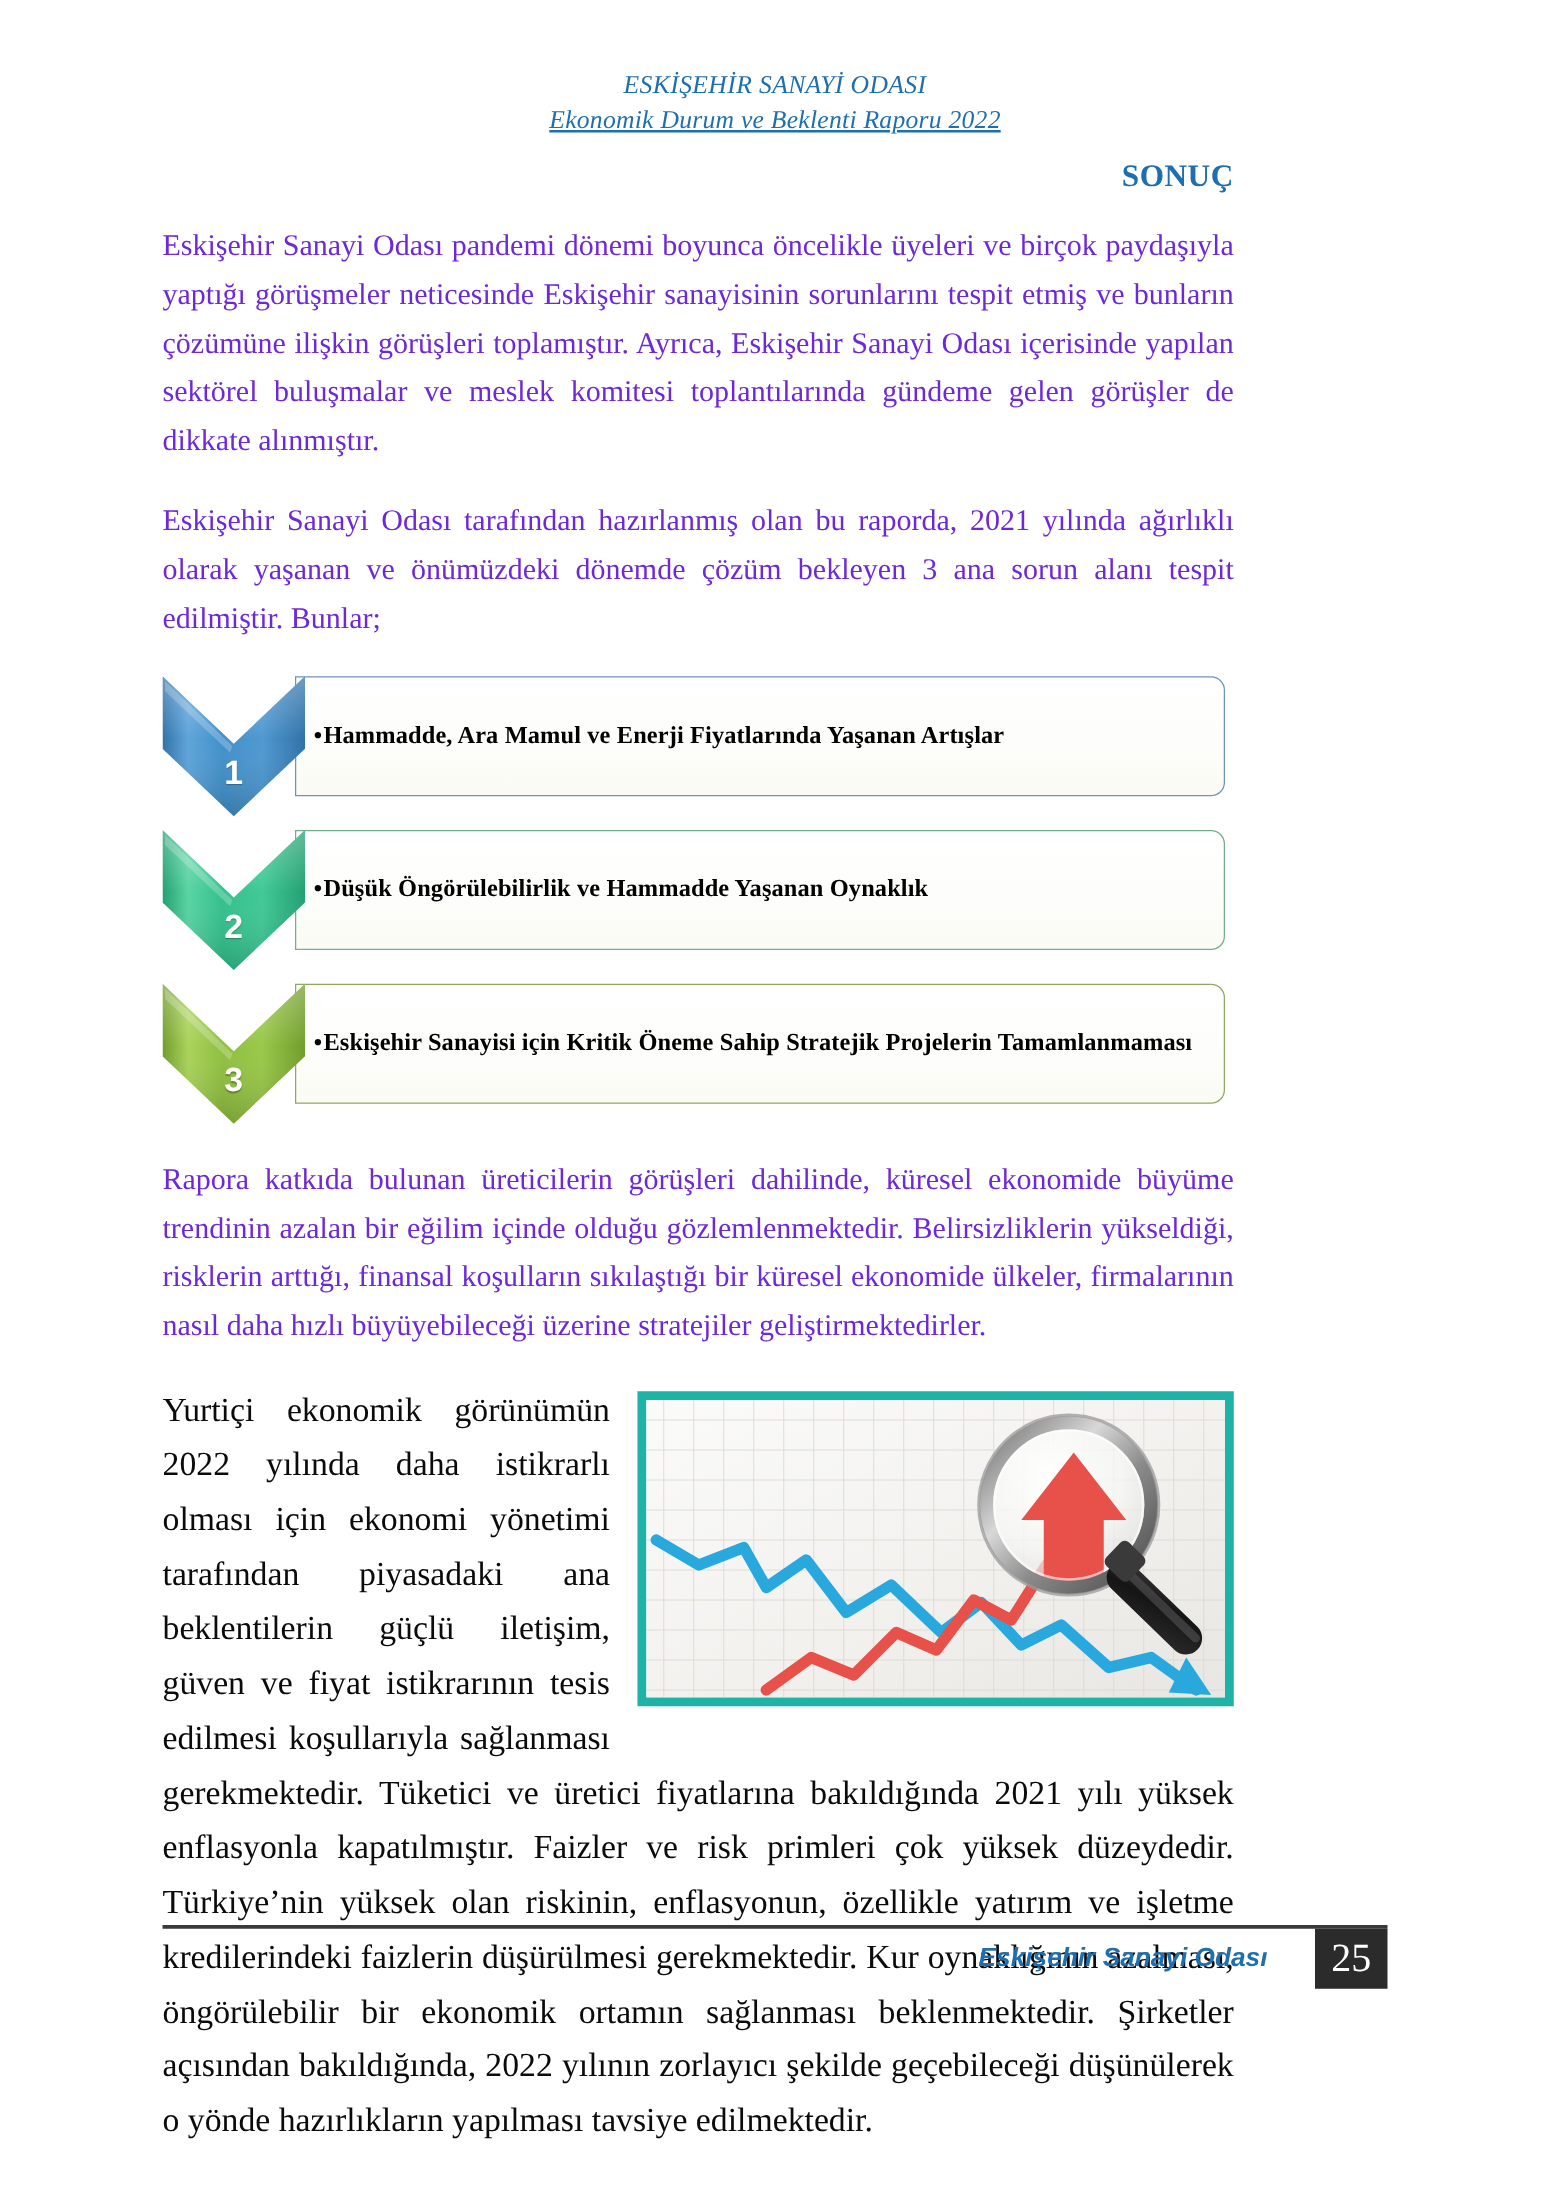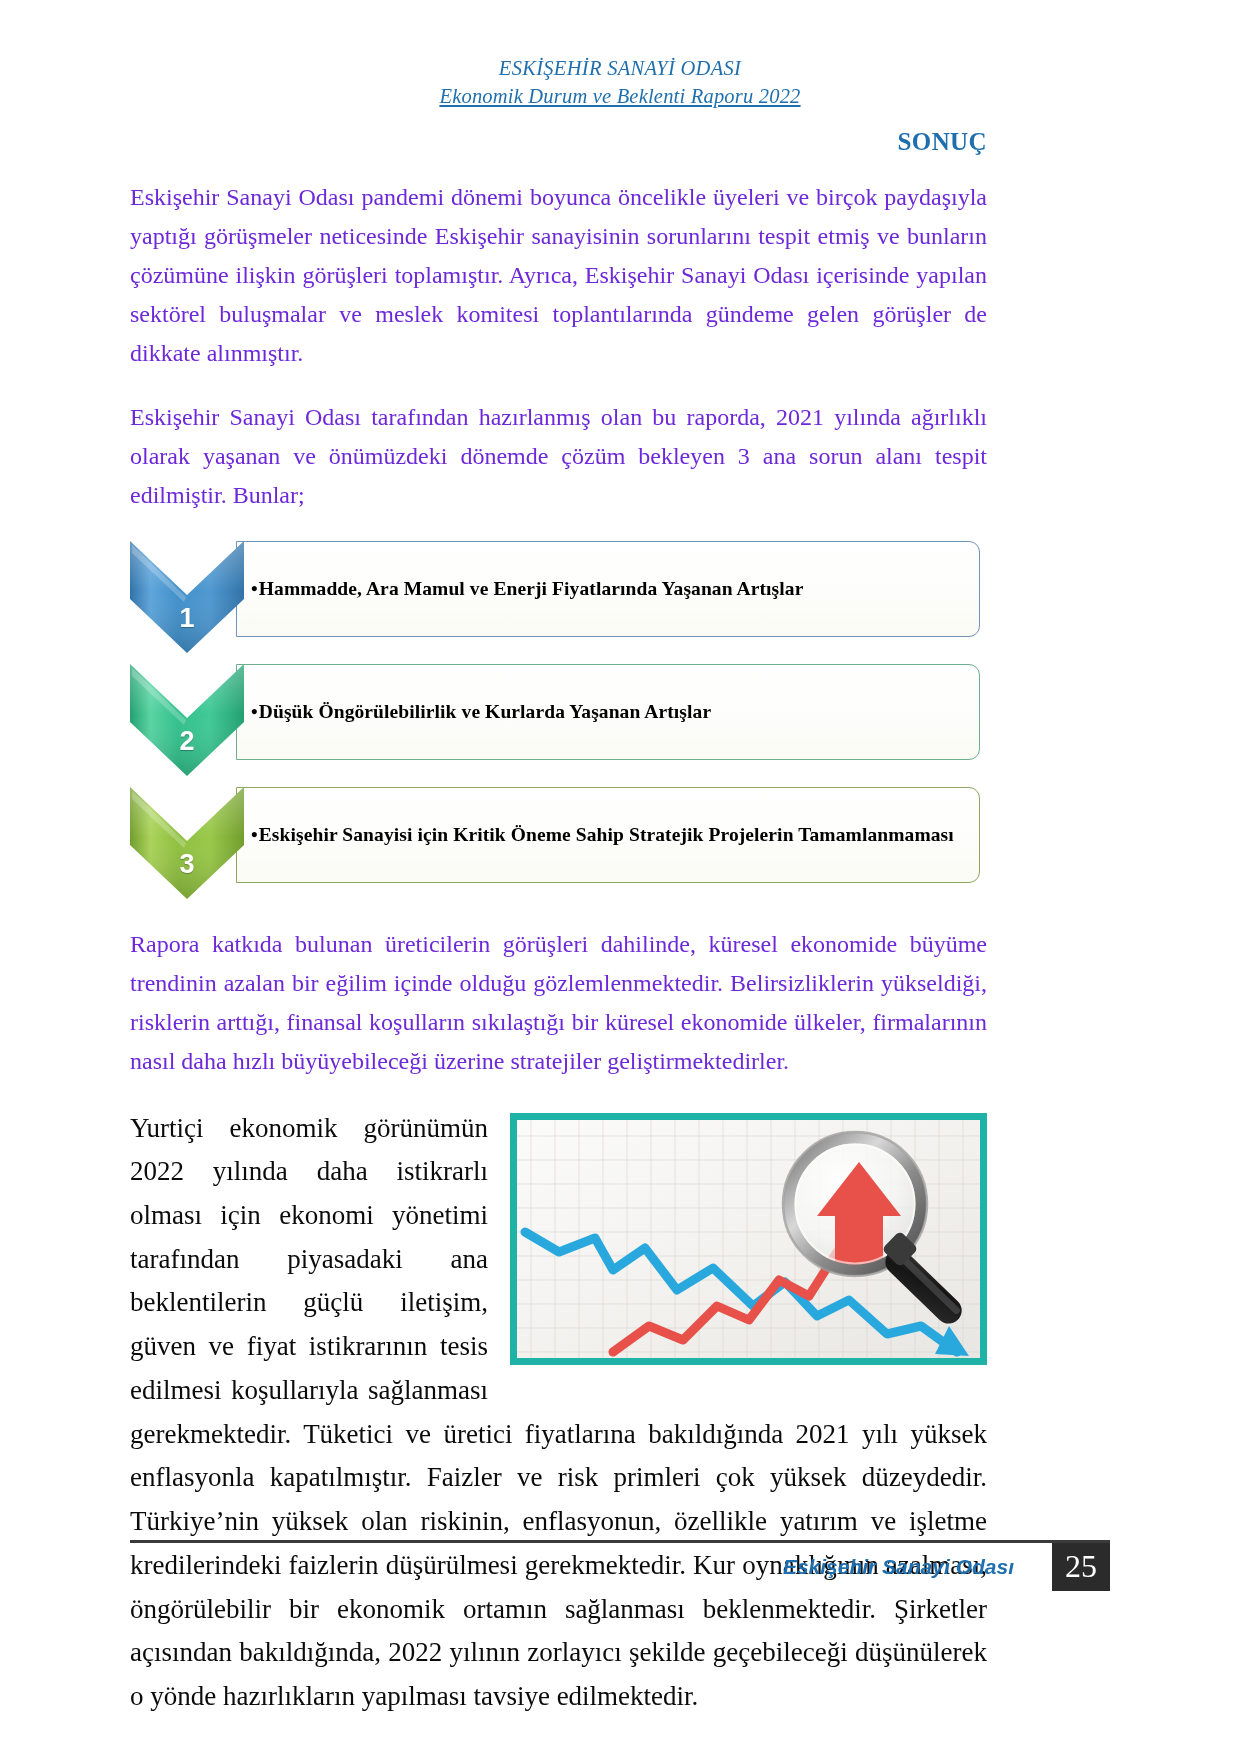--- a/index.html
+++ b/index.html
@@ -248,21 +248,21 @@
             <path d="M0,0 L57,54 L114,0 L114,58 L57,112 L0,58 Z" fill="url(#g1)"></path>
             <path d="M0,0 L57,54 L114,0 L114,58 L57,112 L0,58 Z" fill="url(#g1b)"></path>
             <path d="M2,4 L56,56 L54,61 L2,12 Z" fill="#ffffff" opacity="0.22"></path>
           </svg>
           <div class="chev-num">1</div>
         </div>
       </div>
 
       <div class="diagram-row">
         <div class="chev-box c2">
-          <div class="chev-text"><span class="bullet">•</span><span>Düşük Öngörülebilirlik ve Kurlarda Yaşanan Artışlar</span></div>
+          <div class="chev-text"><span class="bullet">•</span><span>Düşük Öngörülebilirlik ve Hammadde Yaşanan Oynaklık</span></div>
         </div>
         <div class="chev-wrap">
           <svg class="chev-svg" viewBox="0 0 114 112" preserveAspectRatio="none">
             <defs>
               <linearGradient id="g2" x1="0" y1="0" x2="1" y2="0">
                 <stop offset="0%" stop-color="#1E9E6E"></stop>
                 <stop offset="18%" stop-color="#56D3A1"></stop>
                 <stop offset="42%" stop-color="#2FBF8A"></stop>
                 <stop offset="70%" stop-color="#3DC894"></stop>
                 <stop offset="100%" stop-color="#1E9E6E"></stop>

